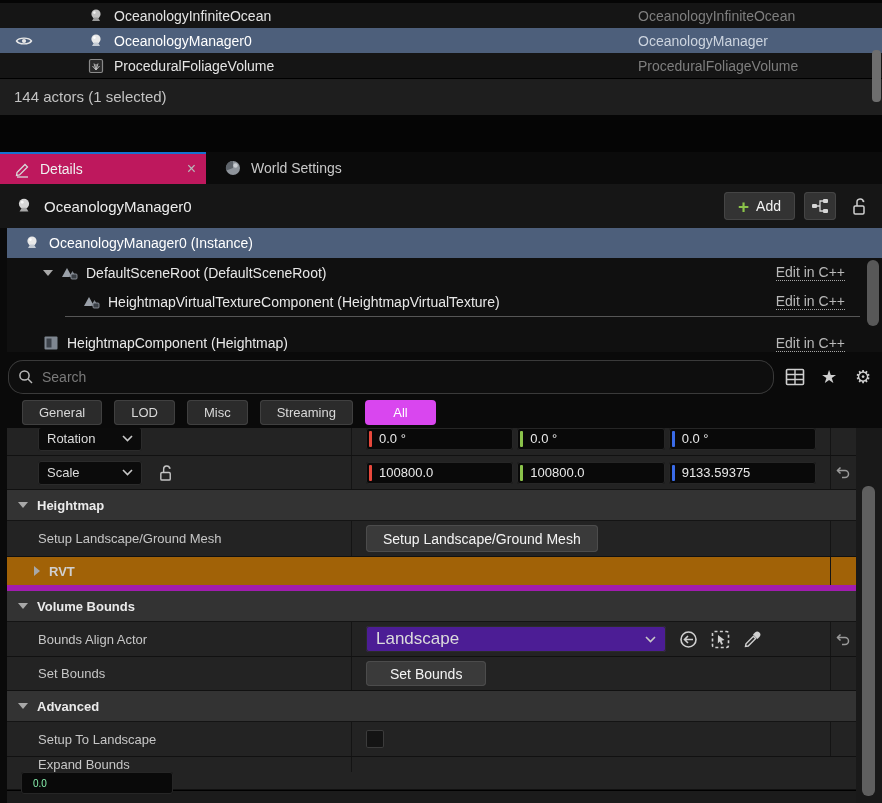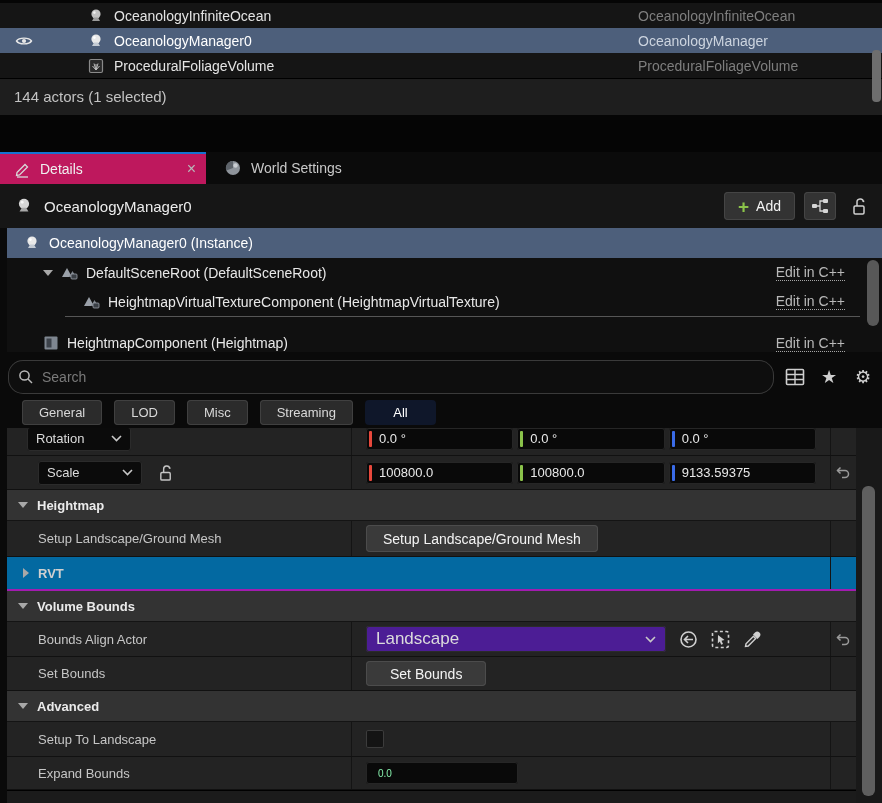--- a/index.html
+++ b/index.html
@@ -67,21 +67,21 @@
   .search-pill input { flex:1; margin-left:8px; background:transparent; border:none; outline:none;
                        color:#ddd; font-size:14px; font-family:"Liberation Sans",sans-serif; }
   .search-pill input::placeholder { color:#7a7a7a; }
   .s-ico { width:26px; margin-left:8px; display:flex; justify-content:center; color:#cfcfcf; }
   .s-glyph { font-size:18px; line-height:1; color:#cfcfcf; }
   
   .filterrow { height:28px; display:flex; align-items:flex-start; padding-left:22px; gap:12px; }
   .pill { height:25px; padding:0 17px; display:flex; align-items:center; justify-content:center;
           background:#2b2b2b; border-radius:4px; box-shadow:inset 0 0 0 1px #404040;
           color:#d8d8d8; font-size:13px; }
-  .pill.active { background:#0f172a; box-shadow:none; color:#fff; min-width:71px; }
+  .pill.active { background:#d946ef; box-shadow:none; color:#fff; min-width:71px; }
   
   .props { position:relative; margin-left:7px; width:849px; }
   .prow { display:flex; background:#232323; border-bottom:1px solid #111; }
   .pcell-label { width:345px; flex:none; display:flex; align-items:center; padding-left:31px;
                  border-right:1px solid #141414; color:#c6c6c6; font-size:13px; }
   .pcell-value { flex:1; display:flex; align-items:center; padding-left:14px; }
   .pcell-gutter { width:26px; flex:none; border-left:1px solid #141414;
                   display:flex; align-items:center; justify-content:center; }
   .sechead { height:31px; display:flex; align-items:center; padding-left:11px;
              background:#333; border-bottom:1px solid #141414; }
@@ -95,22 +95,22 @@
   .combo .chev { margin-left:auto; }
   .lockcell { margin-left:16px; display:flex; }
   .vec { flex:1; display:flex; gap:4px; padding-right:14px; }
   .vfield { flex:1; height:22px; background:#090909; border-radius:3px; position:relative;
             display:flex; align-items:center; padding-left:13px; color:#e8e8e8; font-size:13px;
             box-shadow:inset 0 0 0 1px #262626; white-space:nowrap; }
   .vfield::before { content:""; position:absolute; left:3px; top:3px; bottom:3px; width:3px; border-radius:1px; }
   .vx::before { background:#e8483c; } .vy::before { background:#8ac24a; } .vz::before { background:#3a6be8; }
   .btn { height:27px; padding:0 17px; display:flex; align-items:center; background:#3a3a3a;
          border-radius:4px; box-shadow:inset 0 0 0 1px #4c4c4c; color:#f4f4f4; font-size:14px; white-space:nowrap; }
-  .row-rvt { display:flex; align-items:center; height:34px; background:#0369a1;
-             border-bottom:2px solid #a21caf; padding-left:16px; }
+  .row-rvt { display:flex; align-items:center; height:34px; background:#a16207;
+             border-bottom:6px solid #a21caf; padding-left:27px; }
   .row-rvt .t { margin-left:9px; color:#d0d0d0; font-size:13px; font-weight:bold; }
   .row-rvt .fill { flex:1; } .row-rvt .g { width:26px; align-self:stretch; border-left:1px solid #141414; }
   .dropdown { width:300px; height:26px; background:#4c1d95; border-radius:3px;
               box-shadow:inset 0 0 0 1px #2b2b2b; display:flex; align-items:center;
               padding:0 10px; color:#dcdcdc; font-size:17px;gap:28px; }
   .dropdown .chev { margin-left:auto; }
   .v-icons { display:flex; align-items:center; gap:13px; margin-left:13px; }
   .checkbox { width:18px; height:18px; background:#141414; border-radius:2px; box-shadow:inset 0 0 0 1px #3c3c3c; }
   .numfield { width:152px; height:22px; background:#090909; border-radius:3px;
               box-shadow:inset 0 0 0 1px #262626; display:flex; align-items:center;
@@ -290,21 +290,21 @@
     <div class="pill">LOD</div>
     <div class="pill">Misc</div>
     <div class="pill">Streaming</div>
     <div class="pill active">All</div>
   </div>
 
   <div class="props">
 
     <div class="rot-clip">
       <div class="prow row-transform">
-        <div class="pcell-label" style="padding-left:20px;">
+        <div class="pcell-label" style="padding-left:31px;">
           <div class="combo">
             <span>Rotation</span>
             <svg class="chev" width="11" height="7" viewBox="0 0 11 7">
                 <path d="M1 1 L5.5 5.5 L10 1" fill="none" stroke="#c8c8c8" stroke-width="1.6"></path>
               </svg>
           </div>
         </div>
         <div class="pcell-value">
           <div class="vec">
             <div class="vfield vx">
@@ -437,21 +437,21 @@
     <div class="prow" style="height:35px;">
       <div class="pcell-label">
           <span>Setup To Landscape</span>
         </div>
       <div class="pcell-value">
         <div class="checkbox"></div>
       </div>
       <div class="pcell-gutter"></div>
     </div>
 
-    <div class="prow" style="height:33px;">
+    <div class="prow" style="height:33px;flex-direction:column;">
       <div class="pcell-label">
           <span>Expand Bounds</span>
         </div>
       <div class="pcell-value">
         <div class="numfield">0.0</div>
       </div>
       <div class="pcell-gutter"></div>
     </div>
 
     <div class="bottomstrip"></div>

